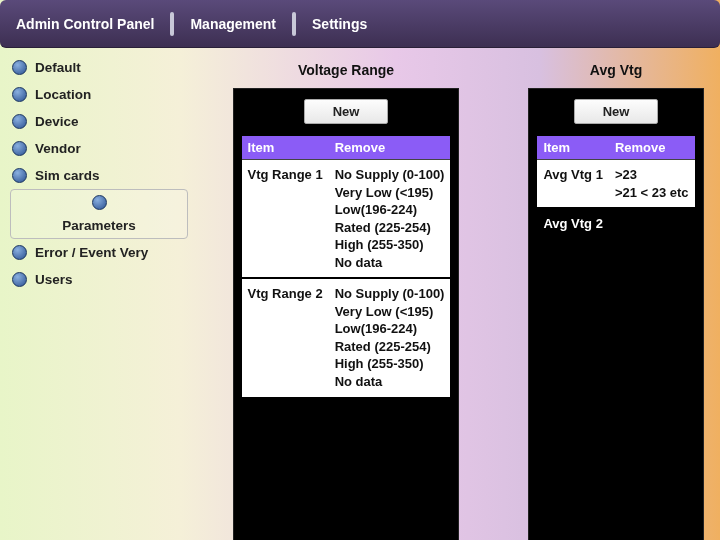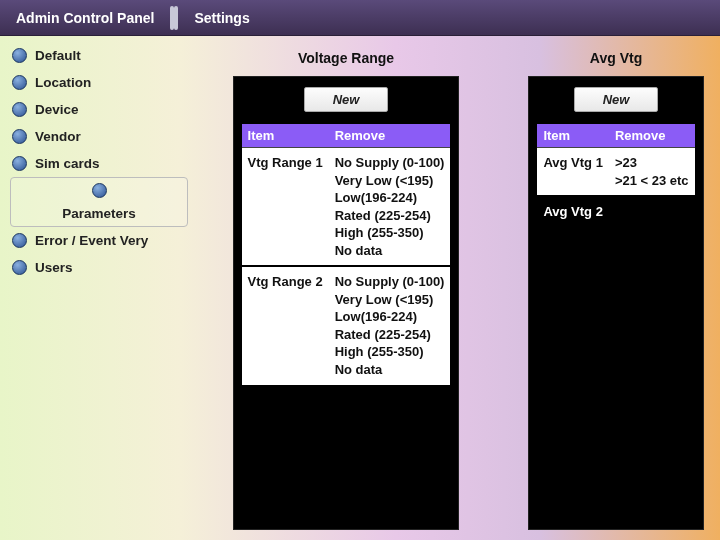--- a/index.html
+++ b/index.html
@@ -4,28 +4,29 @@
 <style>
   * { box-sizing: border-box; margin: 0; padding: 0; }
   body {
     font-family: "Segoe UI", Tahoma, sans-serif;
     width: 720px;
     height: 540px;
     overflow: hidden;
     background: linear-gradient(90deg, #e8f5c8 0%, #f5f0d8 25%, #e8c8e8 55%, #d8c0e0 75%, #f0b060 100%);
   }
   .titlebar {
-    height: 36px;
+    height: 48px;
     background: linear-gradient(#5a4a7a, #3d2f52);
     display: flex;
     align-items: center;
     color: #fff;
     font-size: 14px;
     font-weight: 600;
     border-bottom: 1px solid #2a2038;
+    border-radius: 6px;
   }
   .tb-seg {
     padding: 0 16px;
     height: 100%;
     display: flex;
     align-items: center;
     position: relative;
   }
   .tb-sep {
     width: 4px;
@@ -98,21 +99,20 @@
     align-self: center;
     background: linear-gradient(#fdfdfd,#e8e8e8);
     border: 1px solid #aaa;
     border-radius: 2px;
     padding: 4px 28px;
     font-size: 13px;
     font-weight: 600;
     color: #222;
     margin-bottom: 12px;
     cursor: pointer;
-    font-style: italic;
   }
   table {
     width: 100%;
     border-collapse: collapse;
     font-size: 13px;
   }
   thead th {
     background: #8b5cf6;
     color: #fff;
     text-align: left;
@@ -135,20 +135,21 @@
     border-bottom: none;
   }
   .remove-lines { white-space: pre-line; margin-top: 44px; }
 </style>
 </head>
 <body>
 
 <div class="titlebar">
   <div class="tb-seg">Admin Control Panel</div>
   <div class="tb-sep"></div>
+  <div class="tb-seg">Management</div>
   <div class="tb-sep"></div>
   <div class="tb-seg">Settings</div>
 </div>
 
 <div class="app">
   <div class="sidebar">
     <div class="side-item">
       <span class="bullet"></span>
       <span>Default</span>
     </div>

